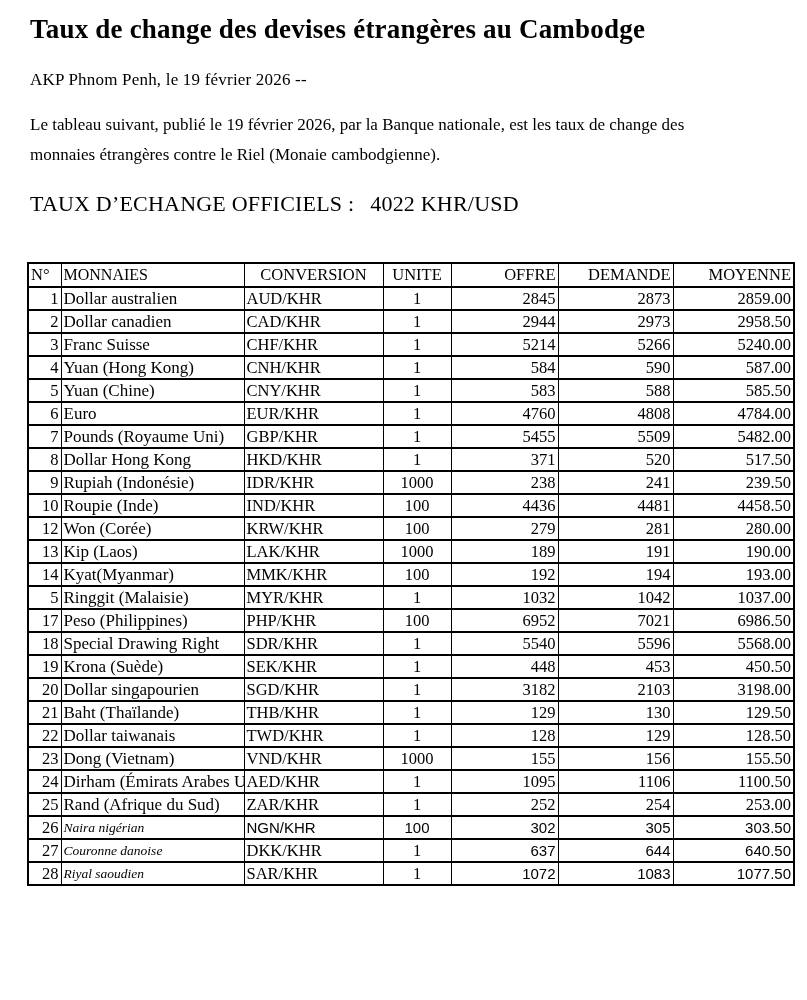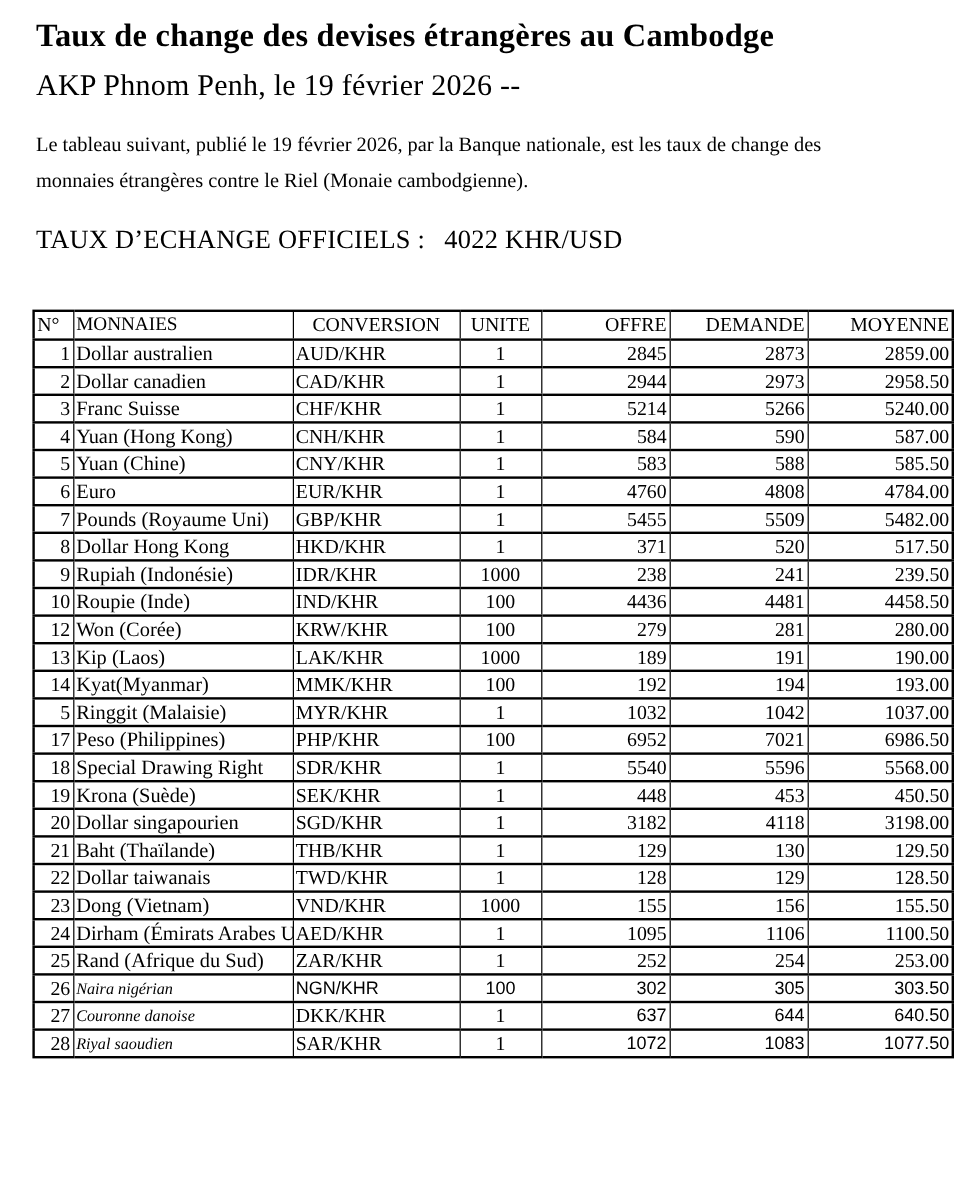--- a/index.html
+++ b/index.html
@@ -19,22 +19,22 @@
     padding: 13px 14px 0 30px;
   }
   .title {
     margin: 0;
     font-size: 27px;
     font-weight: bold;
     line-height: 33px;
     letter-spacing: 0.2px;
   }
   .dateline {
-    margin-top: 12px;
-    font-size: 25px;
+    margin-top: 24px;
+    font-size: 17px;
     letter-spacing: 0.2px;
   }
   .intro {
     margin-top: 20px;
     font-size: 17px;
     line-height: 30px;
   }
   .official {
     margin-top: 21px;
     font-size: 22px;
@@ -285,21 +285,21 @@
             <td class="c-offre">448</td>
             <td class="c-dem">453</td>
             <td class="c-moy">450.50</td>
           </tr>
           <tr>
             <td class="c-no">20</td>
             <td class="c-name">Dollar singapourien</td>
             <td class="c-conv">SGD/KHR</td>
             <td class="c-unit">1</td>
             <td class="c-offre">3182</td>
-            <td class="c-dem">4118</td>
+            <td class="c-dem">2103</td>
             <td class="c-moy">3198.00</td>
           </tr>
           <tr>
             <td class="c-no">21</td>
             <td class="c-name">Baht (Thaïlande)</td>
             <td class="c-conv">THB/KHR</td>
             <td class="c-unit">1</td>
             <td class="c-offre">129</td>
             <td class="c-dem">130</td>
             <td class="c-moy">129.50</td>

